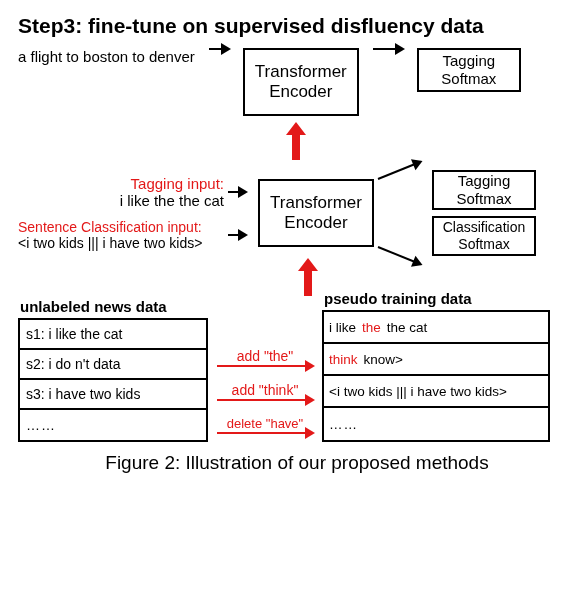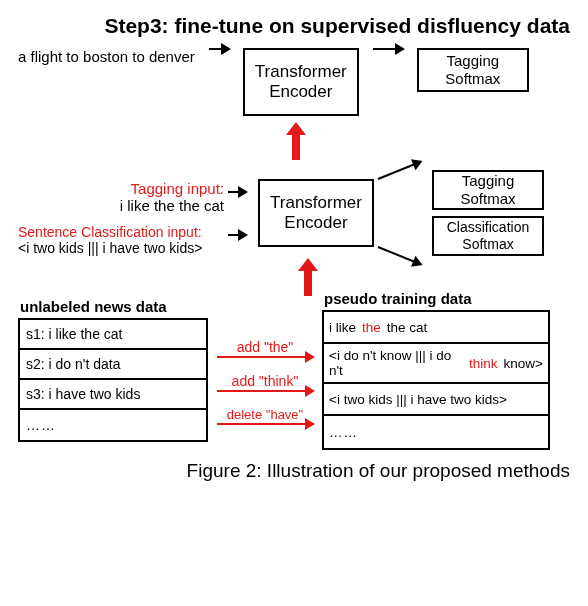--- a/index.html
+++ b/index.html
@@ -8,21 +8,20 @@
       width: 588px;
       height: 606px;
       background: #fff;
       position: relative;
       padding: 10px 18px;
     }
     .step-title {
       font-weight: bold;
       font-size: 21px;
       margin-bottom: 10px;
-      text-align: right;
     }
     .step3 { margin-top: 4px; }
     .step3-row {
       display: flex;
       align-items: flex-start;
       gap: 14px;
       height: 72px;
       position: relative;
     }
     .input-text {
@@ -34,21 +33,21 @@
       background: #fff;
       display: flex;
       align-items: center;
       justify-content: center;
       text-align: center;
       font-size: 17px;
       line-height: 1.2;
       padding: 4px;
     }
     .encoder-box { width: 116px; height: 68px; }
-    .softmax-box { width: 112px; height: 44px; font-size: 15px; }
+    .softmax-box { width: 104px; height: 44px; font-size: 15px; }
     .arrow-h {
       position: relative;
       height: 2px;
       background: #000;
       flex-shrink: 0;
     }
     .arrow-h::after {
       content: '';
       position: absolute;
       right: -2px; top: -5px;
@@ -92,41 +91,41 @@
     .step2-row {
       display: flex;
       align-items: stretch;
       gap: 4px;
       position: relative;
       margin-top: 10px;
     }
     .step2-inputs {
       display: flex;
       flex-direction: column;
-      justify-content: flex-end;
+      justify-content: center;
       font-size: 15px;
       width: 206px;
     }
     .red-text { color: #e31919; }
     .step2-arrows-in {
       display: flex;
       flex-direction: column;
       justify-content: space-around;
       width: 26px;
     }
     .step2-out-col {
       display: flex;
       flex-direction: column;
       justify-content: space-between;
       gap: 6px;
     }
     .step1 { margin-top: 6px; }
     .step1-row {
       display: flex;
-      align-items: center;
+      align-items: flex-end;
       gap: 4px;
       margin-top: 14px;
     }
     .data-box {
       border: 2px solid #000;
       width: 190px;
       font-size: 14px;
       position: relative;
     }
     .data-box-header {
@@ -161,21 +160,21 @@
     }
     .mid-label {
       color: #e31919;
       font-size: 14px;
       text-align: center;
       margin-bottom: 1px;
     }
     .mid-arrow-line { width: 96px; margin: 0 auto; }
     .caption {
       font-size: 19px;
-      text-align: right;
+      text-align: center;
       margin-top: 10px;
       padding-left: 6px;
     }
     .step2-encoder-wrap {
       display: flex;
       align-items: center;
     }
     .out-arrow-up, .out-arrow-down {
       width: 46px;
       height: 2px;
@@ -281,21 +280,20 @@
       </div>
     </div>
     <div class="data-box data-box-right">
       <div class="data-box-header">pseudo training data</div>
       <div class="data-row">
         <span>i like </span>
         <span class="red-text">the</span>
         <span> the cat</span>
       </div>
       <div class="data-row">
-        <span>&lt;i do n't know ||| i do n't </span>
         <span class="red-text">think</span>
         <span> know&gt;</span>
       </div>
       <div class="data-row">
         <span>&lt;i two kids ||| i have two kids&gt;</span>
       </div>
       <div class="data-row dots">
         <span>……</span>
       </div>
     </div>

